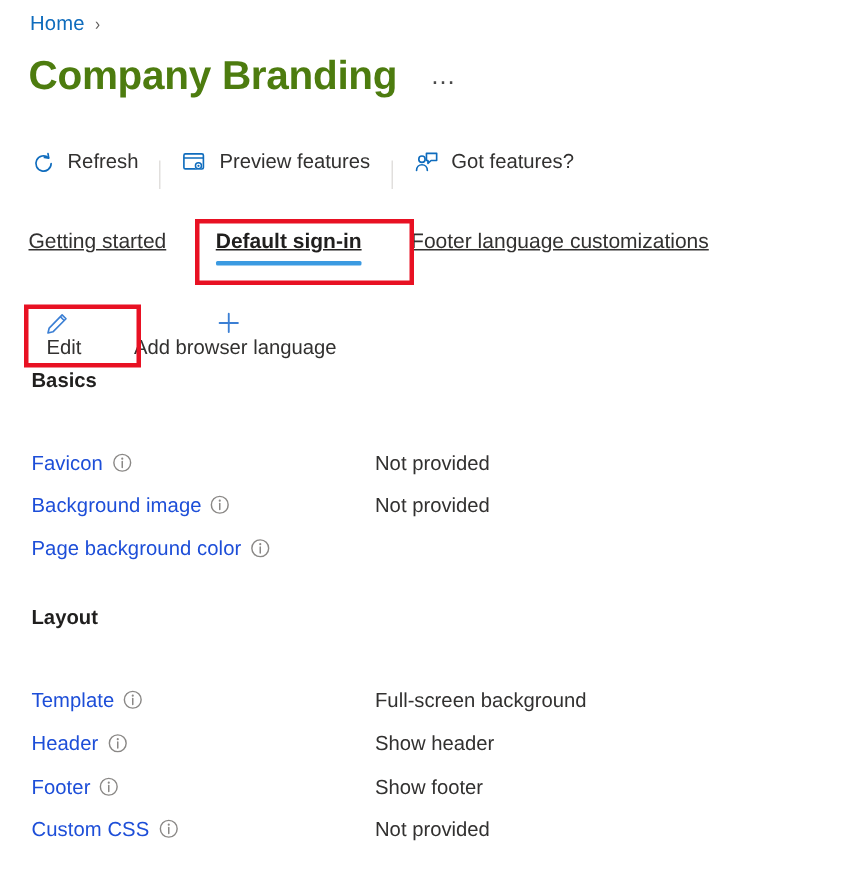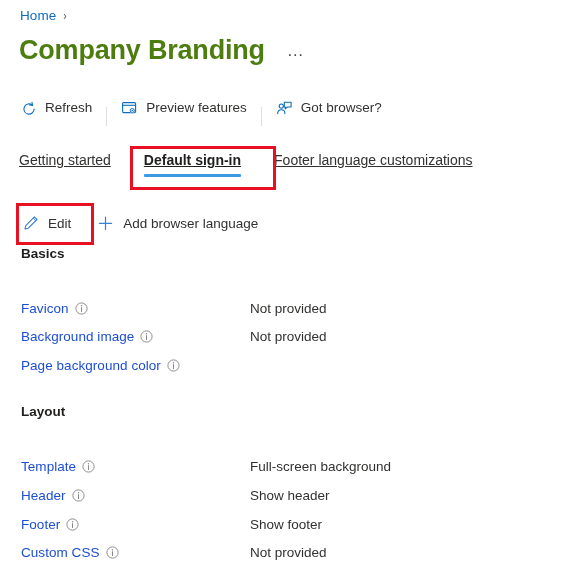--- a/index.html
+++ b/index.html
@@ -138,20 +138,21 @@
     align-items: center;
     height: 30px;
     font-size: 13.5px;
   }
   .action {
     display: flex;
     align-items: center;
     cursor: pointer;
     color: #323130;
     white-space: nowrap;
+    flex-direction: column;
   }
   .action .act-label { margin-left: 9px; }
   .act-icon {
     width: 17px;
     height: 17px;
     display: inline-flex;
     align-items: center;
     justify-content: center;
     color: #3b7fd4;
   }
@@ -265,21 +266,21 @@
   <div class="cmd-sep"></div>
 
   <div class="cmd">
     <span class="cmd-icon">
       <svg width="17" height="17" viewBox="0 0 17 17" fill="none" aria-hidden="true">
         <circle cx="5.3" cy="6.1" r="2.1" stroke="currentColor" stroke-width="1.1"></circle>
         <path d="M1.7 13.6 c0-2.3 1.6-3.8 3.6-3.8 s3.6 1.5 3.6 3.8" stroke="currentColor" stroke-width="1.1" stroke-linecap="round"></path>
         <path d="M8.3 2.2 H15.1 V7.0 H11.4 L9.3 8.9 V7.0 H8.3 Z" stroke="currentColor" stroke-width="1.1" stroke-linejoin="round" fill="#ffffff"></path>
       </svg>
     </span>
-    <span class="cmd-label">Got browser?</span>
+    <span class="cmd-label">Got features?</span>
   </div>
 
 </div>
 
 <div class="tabs">
   <div class="tab">
     <span>Getting started</span>
   </div>
   <div class="tab selected">
     <span>Default sign-in</span>

